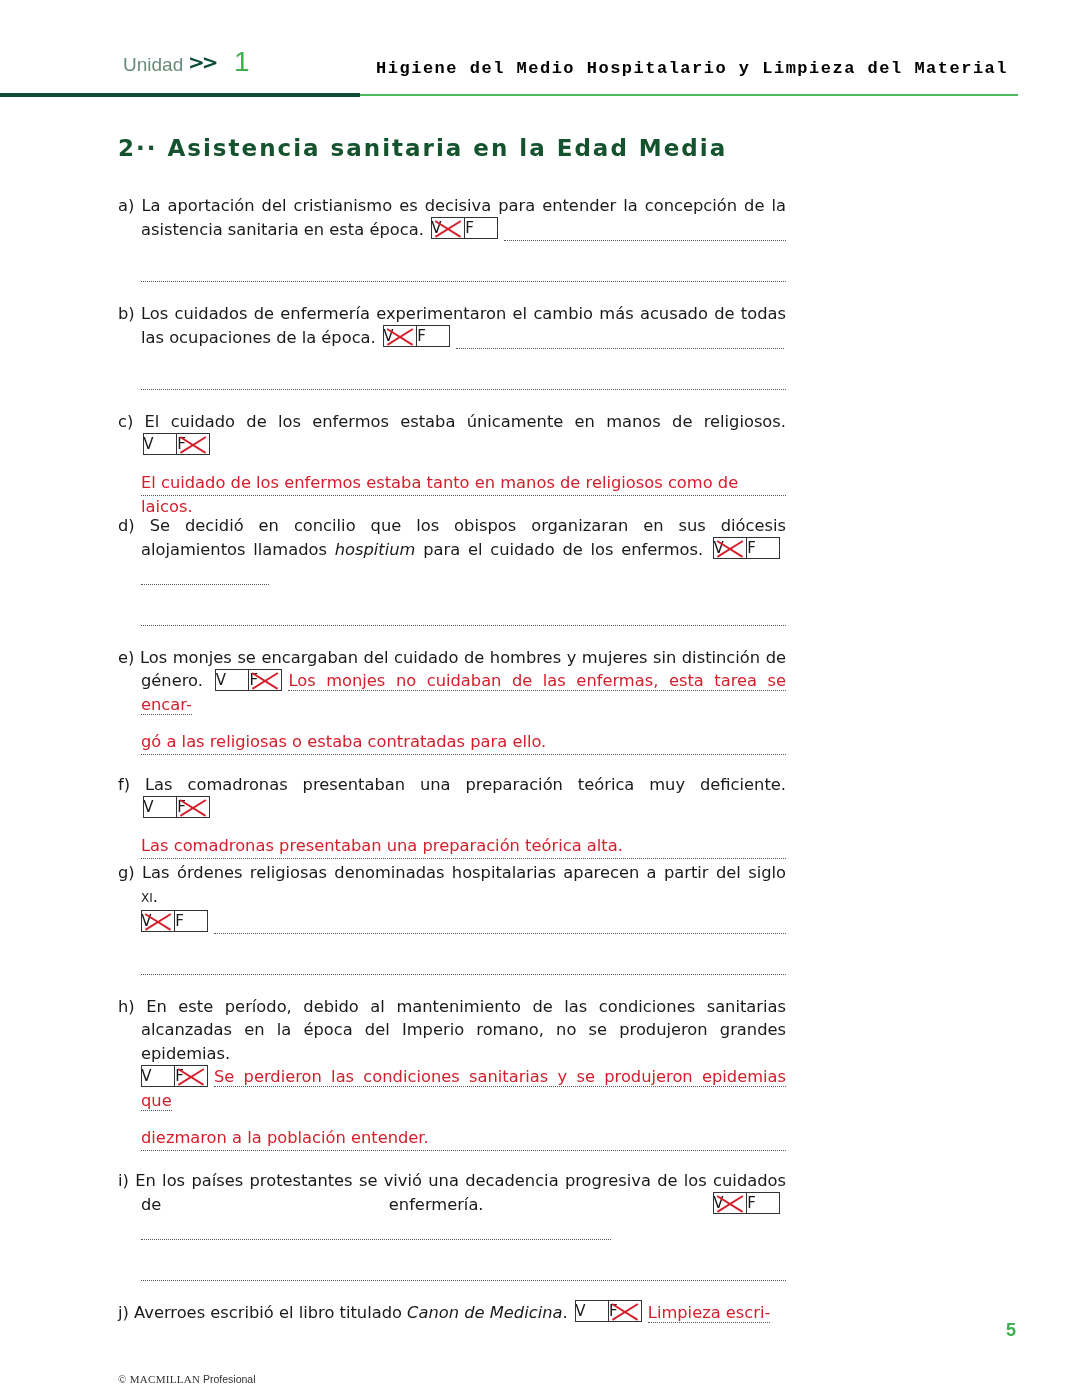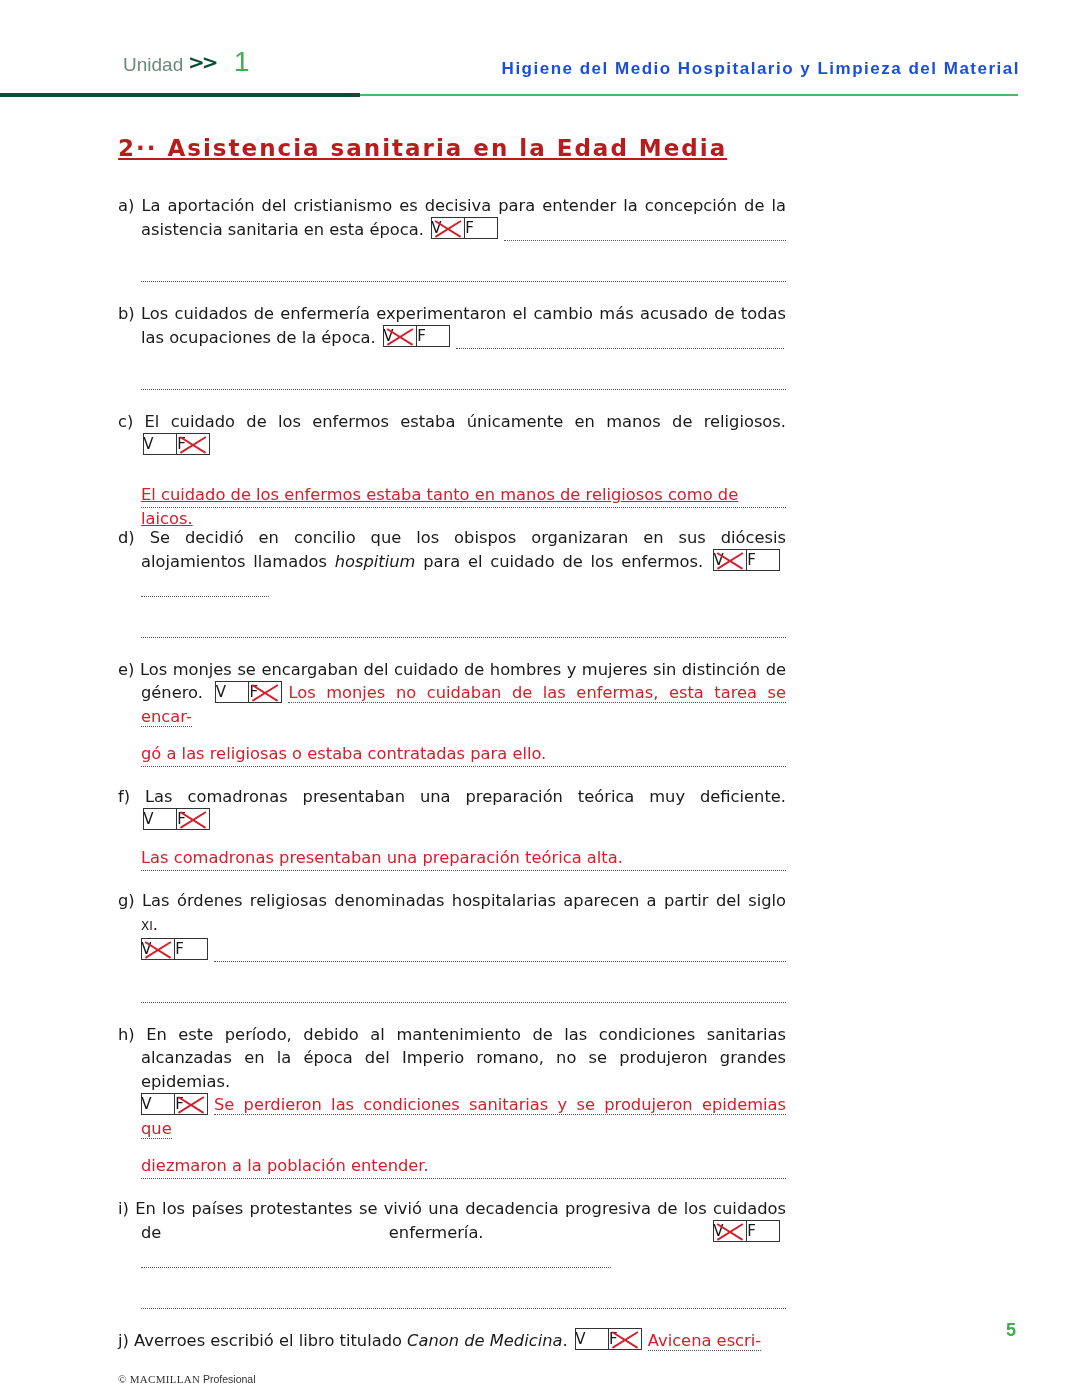--- a/index.html
+++ b/index.html
@@ -1,24 +1,24 @@
 <!DOCTYPE html>
 <html><head>
 <meta charset="utf-8">
 <style>
   html, body { margin:0; padding:0; background:#ffffff; }
   body { width:1080px; height:1388px; position:relative; font-family:"DejaVu Sans", sans-serif; color:#1a1a1a; overflow:hidden; }
   .header { position:absolute; left:0; top:0; width:1080px; height:100px; }
   .unidad { position:absolute; left:123px; top:54px; font-size:19px; color:#6a8a7a; font-family:"Liberation Sans", sans-serif; }
   .chev { position:absolute; left:188px; top:50px; font-size:20px; font-weight:bold; color:#0b4d35; letter-spacing:-3px; font-family:"DejaVu Sans", sans-serif; }
   .unit-num { position:absolute; left:234px; top:46px; font-size:28px; color:#3fae4f; font-family:"Liberation Sans", sans-serif; }
-  .book-title { position:absolute; right:60px; top:59px; font-size:17px; font-weight:bold; color:#1d4ed8; letter-spacing:1.5px; font-family:Liberation Sans, sans-serif; }
+  .book-title { position:absolute; right:72px; top:59px; font-size:17px; font-weight:bold; color:#000000; letter-spacing:1.5px; font-family:Liberation Mono, monospace; }
   .rule-dark { position:absolute; left:0; top:93px; width:360px; height:4px; background:#0b4d35; }
   .rule-light { position:absolute; left:360px; top:94px; width:658px; height:2px; background:#4cb860; }
-  .section-title { position:absolute; left:118px; top:135px; font-size:23px; font-weight:bold; color:#b91c1c; letter-spacing:2px; font-family:"DejaVu Sans", sans-serif;text-decoration:underline; }
+  .section-title { position:absolute; left:118px; top:135px; font-size:23px; font-weight:bold; color:#14532d; letter-spacing:2px; font-family:"DejaVu Sans", sans-serif; }
   .content { position:absolute; left:118px; top:188px; width:668px; font-size:16.3px; line-height:23.5px; font-family:"DejaVu Sans", sans-serif; }
   .intro { margin:0 0 8px 0; text-align:justify; }
   .item { position:relative; margin:0 0 0 0; }
   .q { text-align:justify; padding-left:23px; text-indent:-23px; }
   .vf { display:inline-flex; vertical-align:middle; border:1px solid #333; height:20px; margin:0 6px 0 2px; position:relative; top:-2px; }
   .vf span { display:inline-block; width:32px; text-align:center; line-height:20px; font-size:15px; position:relative; }
   .vf span + span { border-left:1px solid #333; }
   .vf span.x::before, .vf span.x::after { content:""; position:absolute; left:1px; right:1px; top:50%; height:1.5px; background:#d4202c; }
   .vf span.x::before { transform:rotate(32deg); }
   .vf span.x::after { transform:rotate(-32deg); }
@@ -67,21 +67,21 @@
     <div class="dotline" style="height:40px;"></div>
   </div>
 
   <div class="item" style="margin-top:20px;">
     <div class="q"><span>c)</span> <span>El cuidado de los enfermos estaba únicamente en manos de religiosos.</span>
       <span class="vf">
           <span>V</span>
           <span class="x">F</span>
         </span>
     </div>
-    <div class="ansline" style="margin-top:26px;text-decoration:underline;">El cuidado de los enfermos estaba tanto en manos de religiosos como de laicos.</div>
+    <div class="ansline" style="margin-top:14px;">El cuidado de los enfermos estaba tanto en manos de religiosos como de laicos.</div>
   </div>
 
   <div class="item" style="margin-top:18px;">
     <div class="q"><span>d)</span> <span>Se decidió en concilio que los obispos organizaran en sus diócesis alojamientos llamados </span><i>hospitium</i><span> para el cuidado de los enfermos.</span>
       <span class="vf">
           <span class="x">V</span>
           <span>F</span>
         </span><span class="inline-dots" style="width:128px;"></span>
     </div>
     <div class="dotline" style="height:40px;"></div>
@@ -100,21 +100,21 @@
   <div class="item" style="margin-top:18px;">
     <div class="q"><span>f)</span> <span>Las comadronas presentaban una preparación teórica muy deficiente.</span>
       <span class="vf">
           <span>V</span>
           <span class="x">F</span>
         </span>
     </div>
     <div class="ansline" style="margin-top:14px;">Las comadronas presentaban una preparación teórica alta.</div>
   </div>
 
-  <div class="item" style="margin-top:18px;">
+  <div class="item" style="margin-top:2px;">
     <div class="q"><span>g)</span> <span>Las órdenes religiosas denominadas hospitalarias aparecen a partir del siglo </span><span style="font-size:12px;text-transform:uppercase;">xi</span><span>.</span><br>
       <span class="vf" style="margin-left:0;">
           <span class="x">V</span>
           <span>F</span>
         </span><span class="inline-dots" style="width:572px;"></span>
     </div>
     <div class="dotline" style="height:40px;"></div>
   </div>
 
   <div class="item" style="margin-top:20px;">
@@ -135,20 +135,20 @@
         </span><span class="inline-dots" style="width:470px;"></span>
     </div>
     <div class="dotline" style="height:40px;"></div>
   </div>
 
   <div class="item" style="margin-top:20px;">
     <div class="q"><span>j)</span> <span>Averroes escribió el libro titulado </span><i>Canon de Medicina</i><span>.</span>
       <span class="vf">
           <span>V</span>
           <span class="x">F</span>
-        </span><span class="ans" style="border-bottom:1px dotted #555;">Avicena escri-</span>
+        </span><span class="ans" style="border-bottom:1px dotted #555;">Limpieza escri-</span>
     </div>
 
   </div>
 </div>
 
 <div class="footer-left"><b>© MACMILLAN</b> <span class="p">Profesional</span></div>
 <div class="page-num">5</div>
 
 </body></html>

